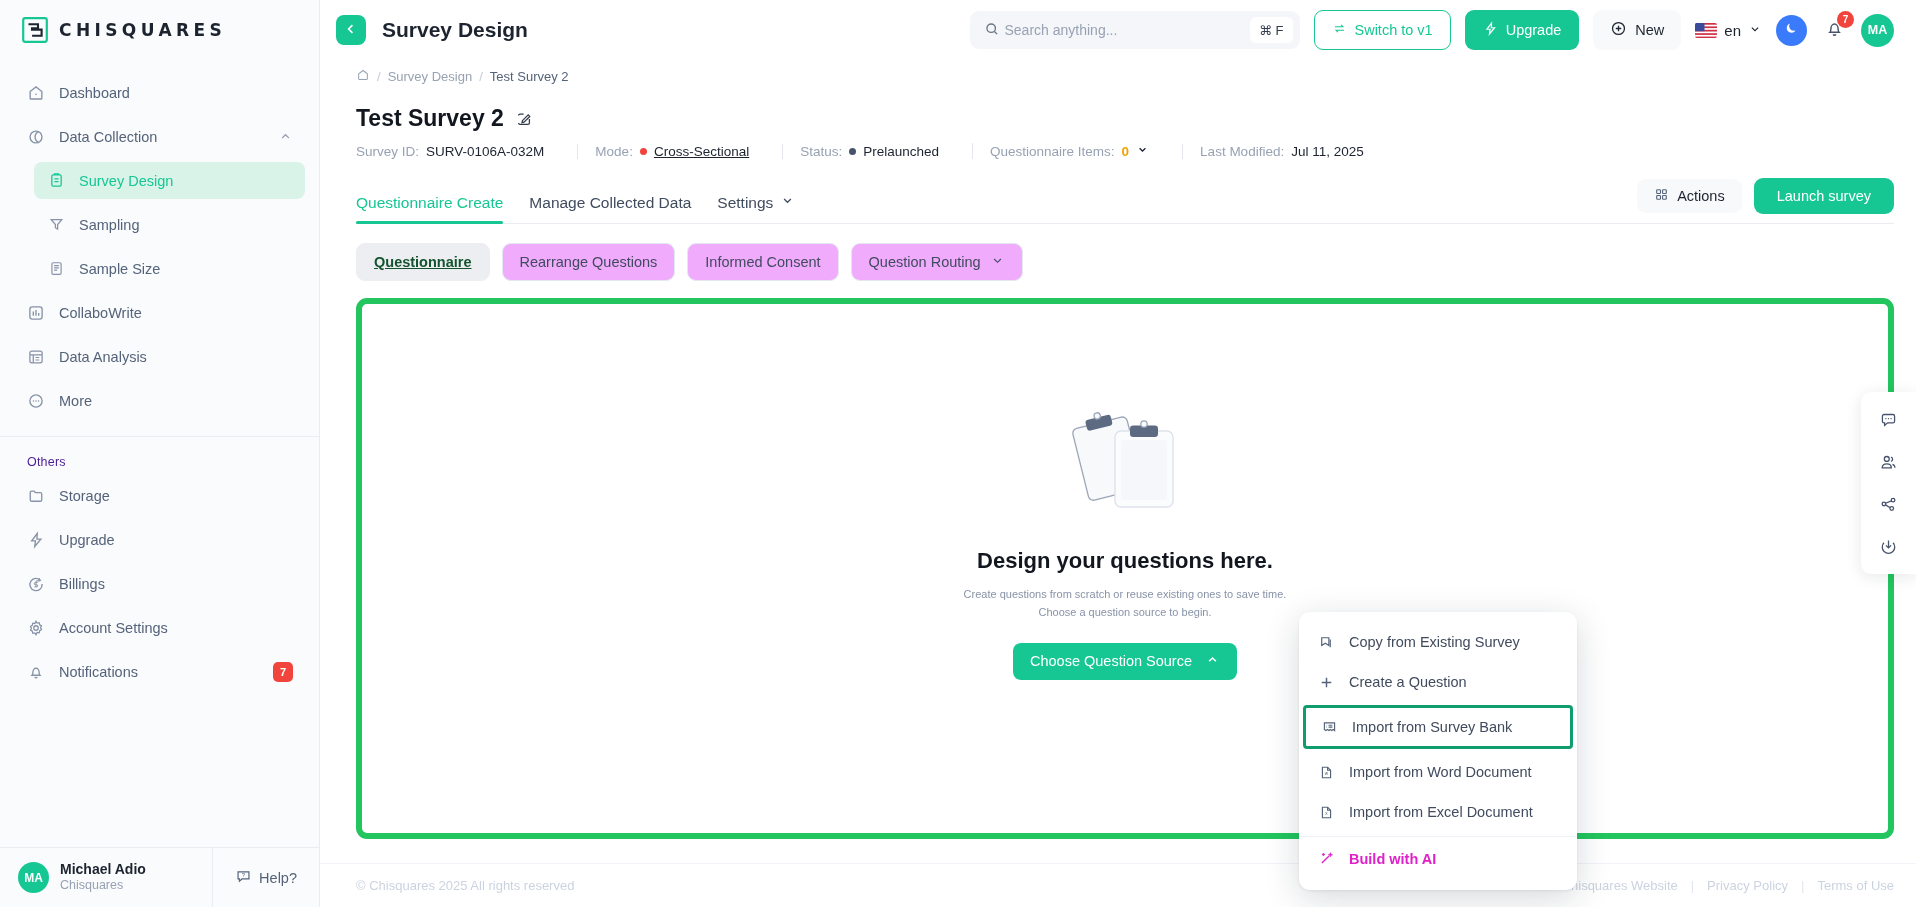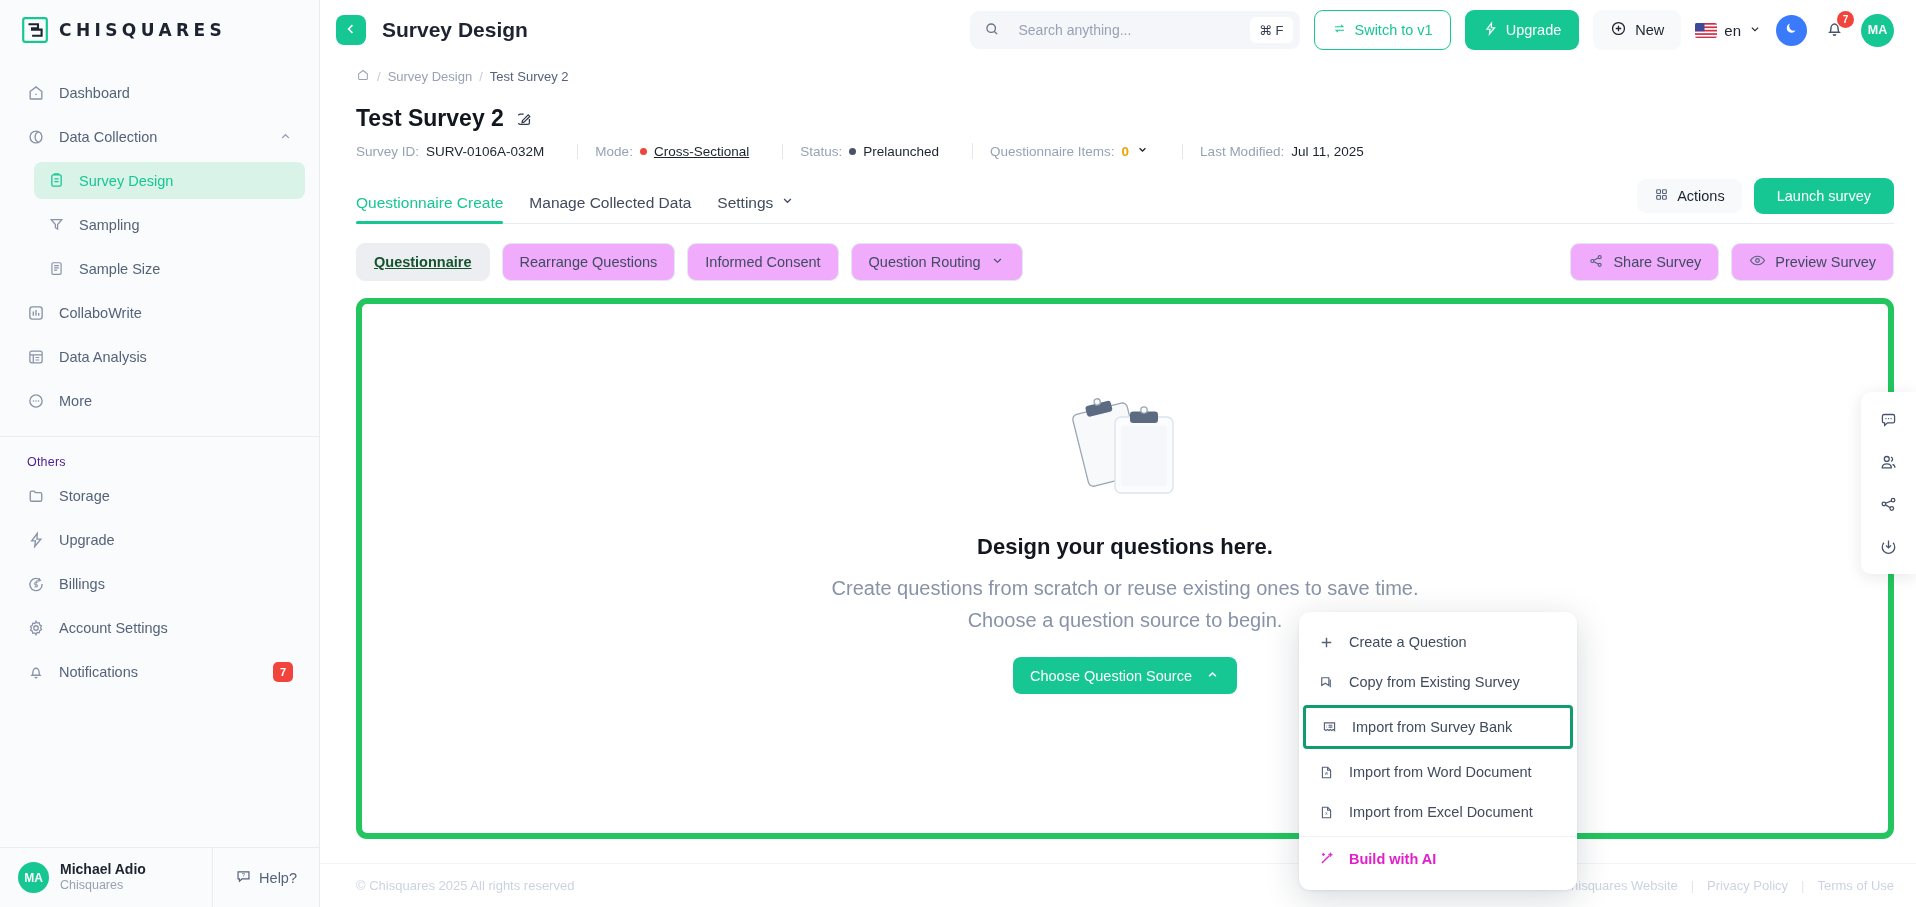--- a/index.html
+++ b/index.html
@@ -63,21 +63,21 @@
     height:60px;display:flex;align-items:center;gap:0;padding:0 22px 0 16px;flex:0 0 60px;
   }
   .collapse-btn{
     width:30px;height:30px;border-radius:8px;background:#16c793;color:#fff;
     display:flex;align-items:center;justify-content:center;cursor:pointer;flex:0 0 30px;
   }
   .page-title{font-size:21px;font-weight:700;color:#1d2430;margin-left:16px;}
   .top-right{margin-left:auto;display:flex;align-items:center;gap:14px;}
   .searchbox{
     width:330px;height:38px;background:#f4f6f9;border-radius:9px;display:flex;align-items:center;
-    gap:19px;padding:0 7px 0 14px;cursor:text;justify-content:flex-end;
+    gap:5px;padding:0 7px 0 14px;cursor:text;justify-content:flex-end;
   }
   .searchbox input{
     border:0;background:transparent;outline:none;flex:1;font-size:14px;color:#55637a;
     font-family:inherit;
   }
   .searchbox input::placeholder{color:#98a2b3;}
   .kbd{
     background:#fff;border-radius:6px;height:26px;display:flex;align-items:center;
     padding:0 9px;font-size:13px;color:#333c4d;gap:3px;font-weight:500;
   }
@@ -146,21 +146,21 @@
   .chip.active{background:#eceef2;border-color:#eceef2;color:#14532d;font-weight:700;text-decoration:underline;}
   .subtabs-right{margin-left:auto;display:flex;align-items:center;gap:12px;}
 
   .panel{
     margin-top:17px;border:6px solid #22c55e;border-radius:11px;flex:1;position:relative;
     display:flex;flex-direction:column;align-items:center;justify-content:center;min-height:0;
     margin-bottom:24px;
   }
   .empty{display:flex;flex-direction:column;align-items:center;margin-top:-50px;}
   .empty-title{font-size:22px;font-weight:700;color:#12161f;margin-top:28px;}
-  .empty-desc{font-size:20px;color:#8893a7;text-align:center;line-height:1.62;margin-top:12px;}
+  .empty-desc{font-size:11px;color:#8893a7;text-align:center;line-height:1.62;margin-top:12px;}
   .cqs-btn{
     margin-top:21px;height:37px;background:#16c793;color:#fff;border-radius:8px;
     display:inline-flex;align-items:center;gap:13px;padding:0 17px;font-size:14.5px;cursor:pointer;
     position:relative;z-index:3;
   }
 
   
   .dropdown{
     position:absolute;width:278px;background:#fff;border-radius:11px;
     box-shadow:0 8px 34px rgba(20,30,50,.17),0 1px 3px rgba(20,30,50,.07);
@@ -561,42 +561,20 @@
         <div class="chip">Informed Consent</div>
         <div class="chip">
           <span>Question Routing</span>
           <span>
             <svg width="15" height="15" viewBox="0 0 20 20" fill="none" stroke="#404b5e" stroke-width="1.5">
                 <path d="M5.5 8 10 12.4 14.5 8"></path>
               </svg>
           </span>
         </div>
 
-        <div class="subtabs-right">
-          <div class="chip">
-            <span>
-              <svg width="16" height="16" viewBox="0 0 20 20" fill="none" stroke="#55637a" stroke-width="1.4">
-                <circle cx="14.6" cy="5.2" r="1.9"></circle>
-                  <circle cx="5.4" cy="10" r="1.9"></circle>
-                  <circle cx="14.6" cy="14.8" r="1.9"></circle>
-                  <path d="M7.1 9.1 12.9 6.1M7.1 10.9l5.8 3"></path>
-              </svg>
-            </span>
-            <span>Share Survey</span>
-          </div>
-          <div class="chip">
-            <span>
-              <svg width="17" height="17" viewBox="0 0 20 20" fill="none" stroke="#55637a" stroke-width="1.4">
-                <path d="M1.8 10S4.9 5 10 5s8.2 5 8.2 5-3.1 5-8.2 5-8.2-5-8.2-5z"></path>
-                  <circle cx="10" cy="10" r="2.1"></circle>
-              </svg>
-            </span>
-            <span>Preview Survey</span>
-          </div>
-        </div>
       </div>
 
       <div class="panel">
         <div class="empty">
           <div>
             <svg width="124" height="110" viewBox="0 0 124 110" fill="none">
               <g transform="rotate(-14 48 56)">
                 <rect x="18" y="14" width="56" height="74" rx="5" fill="#f7f9fb" stroke="#9aa5b6" stroke-width="1.3"></rect>
                 <rect x="33" y="8.5" width="26" height="11" rx="3" fill="#5c6a82"></rect>
                 <circle cx="46" cy="7" r="3.1" fill="#f7f9fb" stroke="#9aa5b6" stroke-width="1.3"></circle>
@@ -620,35 +598,35 @@
                 </svg>
             </span>
           </div>
         </div>
       </div>
     </div>
 
     <div class="dropdown" style="left:979px; top:612px;">
       <div class="dd-item">
         <span class="ic">
+          <svg width="17" height="17" viewBox="0 0 20 20" fill="none" stroke="currentColor" stroke-width="1.4">
+            <path d="M4.4 4.4h8.4v9.1l-4.2-2.6-4.2 2.6z"></path>
+              <path d="M14.4 6.6v8.9"></path>
+          </svg>
+        </span>
+        <span>Copy from Existing Survey</span>
+      </div>
+
+      <div class="dd-item">
+        <span class="ic">
           <svg width="17" height="17" viewBox="0 0 20 20" fill="none" stroke="currentColor" stroke-width="1.7">
               <path d="M10 4.4v11.2M4.4 10h11.2"></path>
             </svg>
         </span>
         <span>Create a Question</span>
-      </div>
-
-      <div class="dd-item">
-        <span class="ic">
-          <svg width="17" height="17" viewBox="0 0 20 20" fill="none" stroke="currentColor" stroke-width="1.4">
-            <path d="M4.4 4.4h8.4v9.1l-4.2-2.6-4.2 2.6z"></path>
-              <path d="M14.4 6.6v8.9"></path>
-          </svg>
-        </span>
-        <span>Copy from Existing Survey</span>
       </div>
 
       <div class="dd-item highlight">
         <span class="ic">
           <svg width="17" height="17" viewBox="0 0 20 20" fill="none" stroke="currentColor" stroke-width="1.35">
             <path d="M4 4.6h12v9l-1.7-1.2-1.7 1.2-1.7-1.2-1.6 1.2-1.7-1.2L5.7 13.6 4 12.4z"></path>
             <path d="M6.6 7.3h.5M6.6 9.6h.5M8.9 7.3h4.5M8.9 9.6h4.5"></path>
           </svg>
         </span>
         <span>Import from Survey Bank</span>

